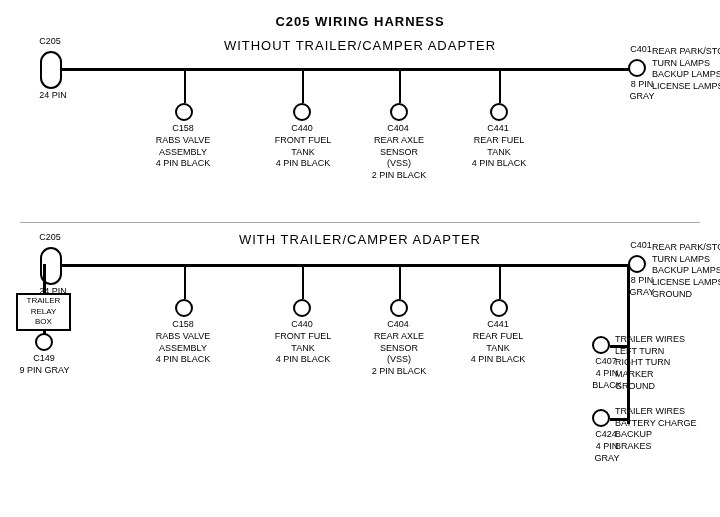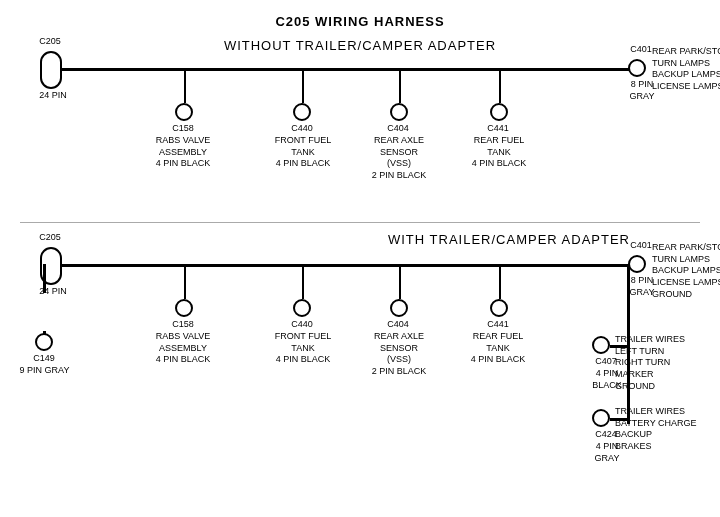--- a/index.html
+++ b/index.html
@@ -115,30 +115,31 @@
   <div class="conn-label" style="top:123px; left:378px; width:40px;">C404</div>
   <div class="conn-label" style="top:135px; left:364px; width:70px;">REAR AXLE<br>SENSOR<br>(VSS)<br>2 PIN BLACK</div>
 
   <div class="drop-line" style="top:68px; left:499px; height:35px;"></div>
   <div class="connector connector-medium" style="top:103px; left:490px;"></div>
   <div class="conn-label" style="top:123px; left:478px; width:40px;">C441</div>
   <div class="conn-label" style="top:135px; left:464px; width:70px;">REAR FUEL<br>TANK<br>4 PIN BLACK</div>
 
   <div style="position:absolute; top:222px; left:20px; right:20px; height:1px; background:#aaa;"></div>
 
-  <div class="section-label" style="top:232px; left:90px; right:90px;text-align:right;">WITH  TRAILER/CAMPER  ADAPTER</div>
+  <div class="section-label" style="top:232px; left:90px; right:90px;">WITH  TRAILER/CAMPER  ADAPTER</div>
 
   <div class="h-line" style="top:264px; left:62px; right:100px; right:75px;"></div>
 
   <div class="h-line" style="top:264px; width:568px; left:62px;"></div>
 
   <div class="connector connector-large" style="top:247px; left:40px;"></div>
   <div class="conn-label" style="top:232px; left:30px; width:40px;">C205</div>
   <div class="conn-label" style="top:286px; left:28px; width:50px;">24 PIN</div>
 
+  <div style="position:absolute; top:293px; left:16px; width:55px; height:38px; border:2px solid #000; background:#fff; display:flex; align-items:center; justify-content:center; text-align:center; font-size:8px; line-height:1.3;">TRAILER<br>RELAY<br>BOX</div>
 
   <div class="v-line" style="top:264px; left:43px; height:29px;"></div>
 
   <div class="connector connector-medium" style="top:333px; left:35px;"></div>
   <div class="conn-label" style="top:353px; left:24px; width:40px;">C149</div>
   <div class="conn-label" style="top:365px; left:12px; width:65px;">9 PIN GRAY</div>
 
   <div class="v-line" style="top:331px; left:43px; height:4px;"></div>
 
   <div class="connector connector-medium" style="top:255px; left:628px;"></div>

